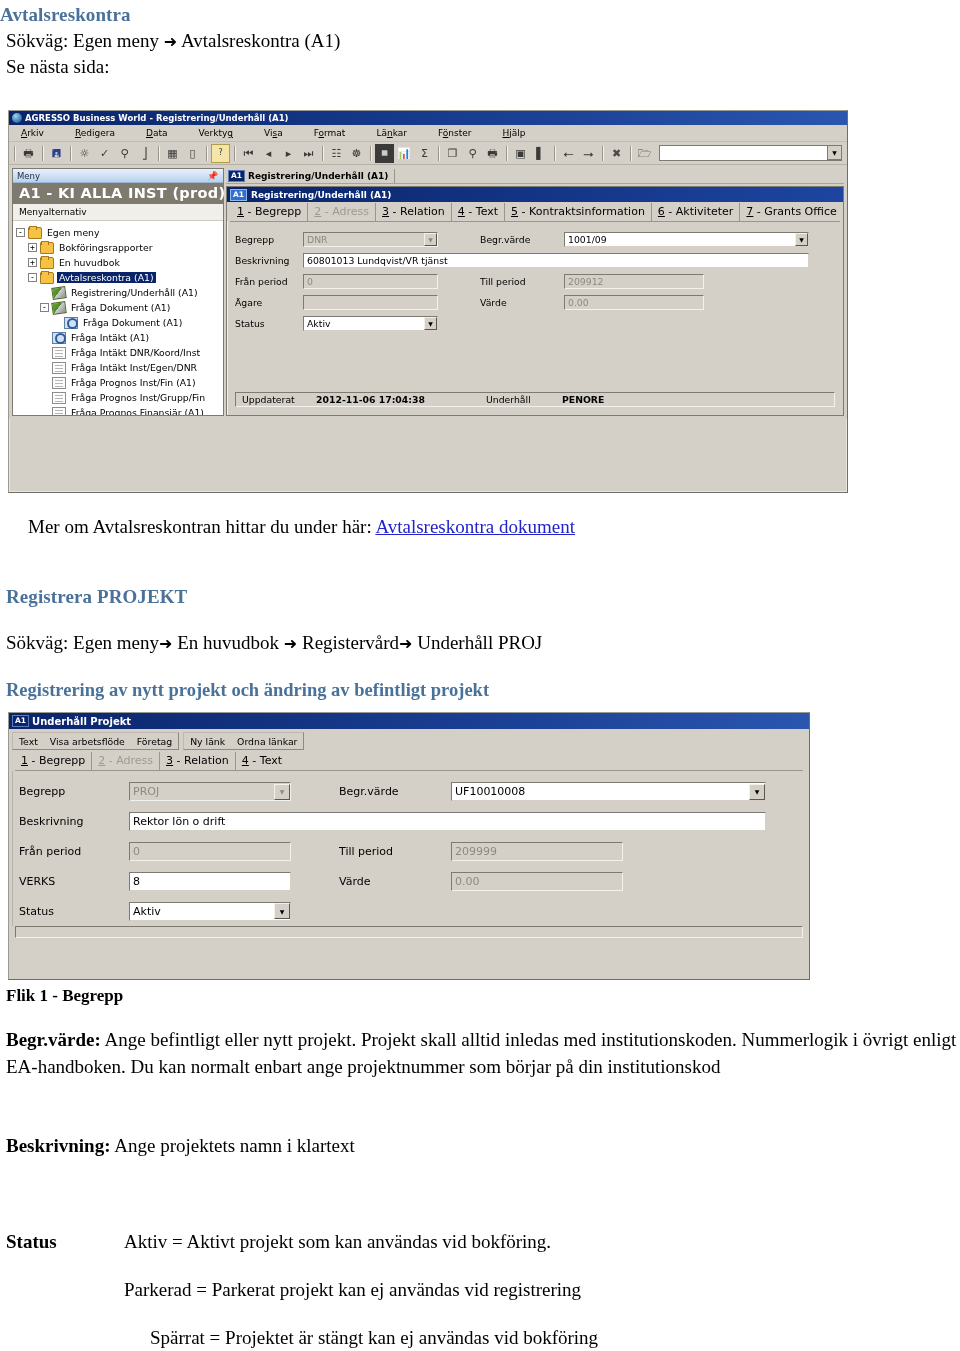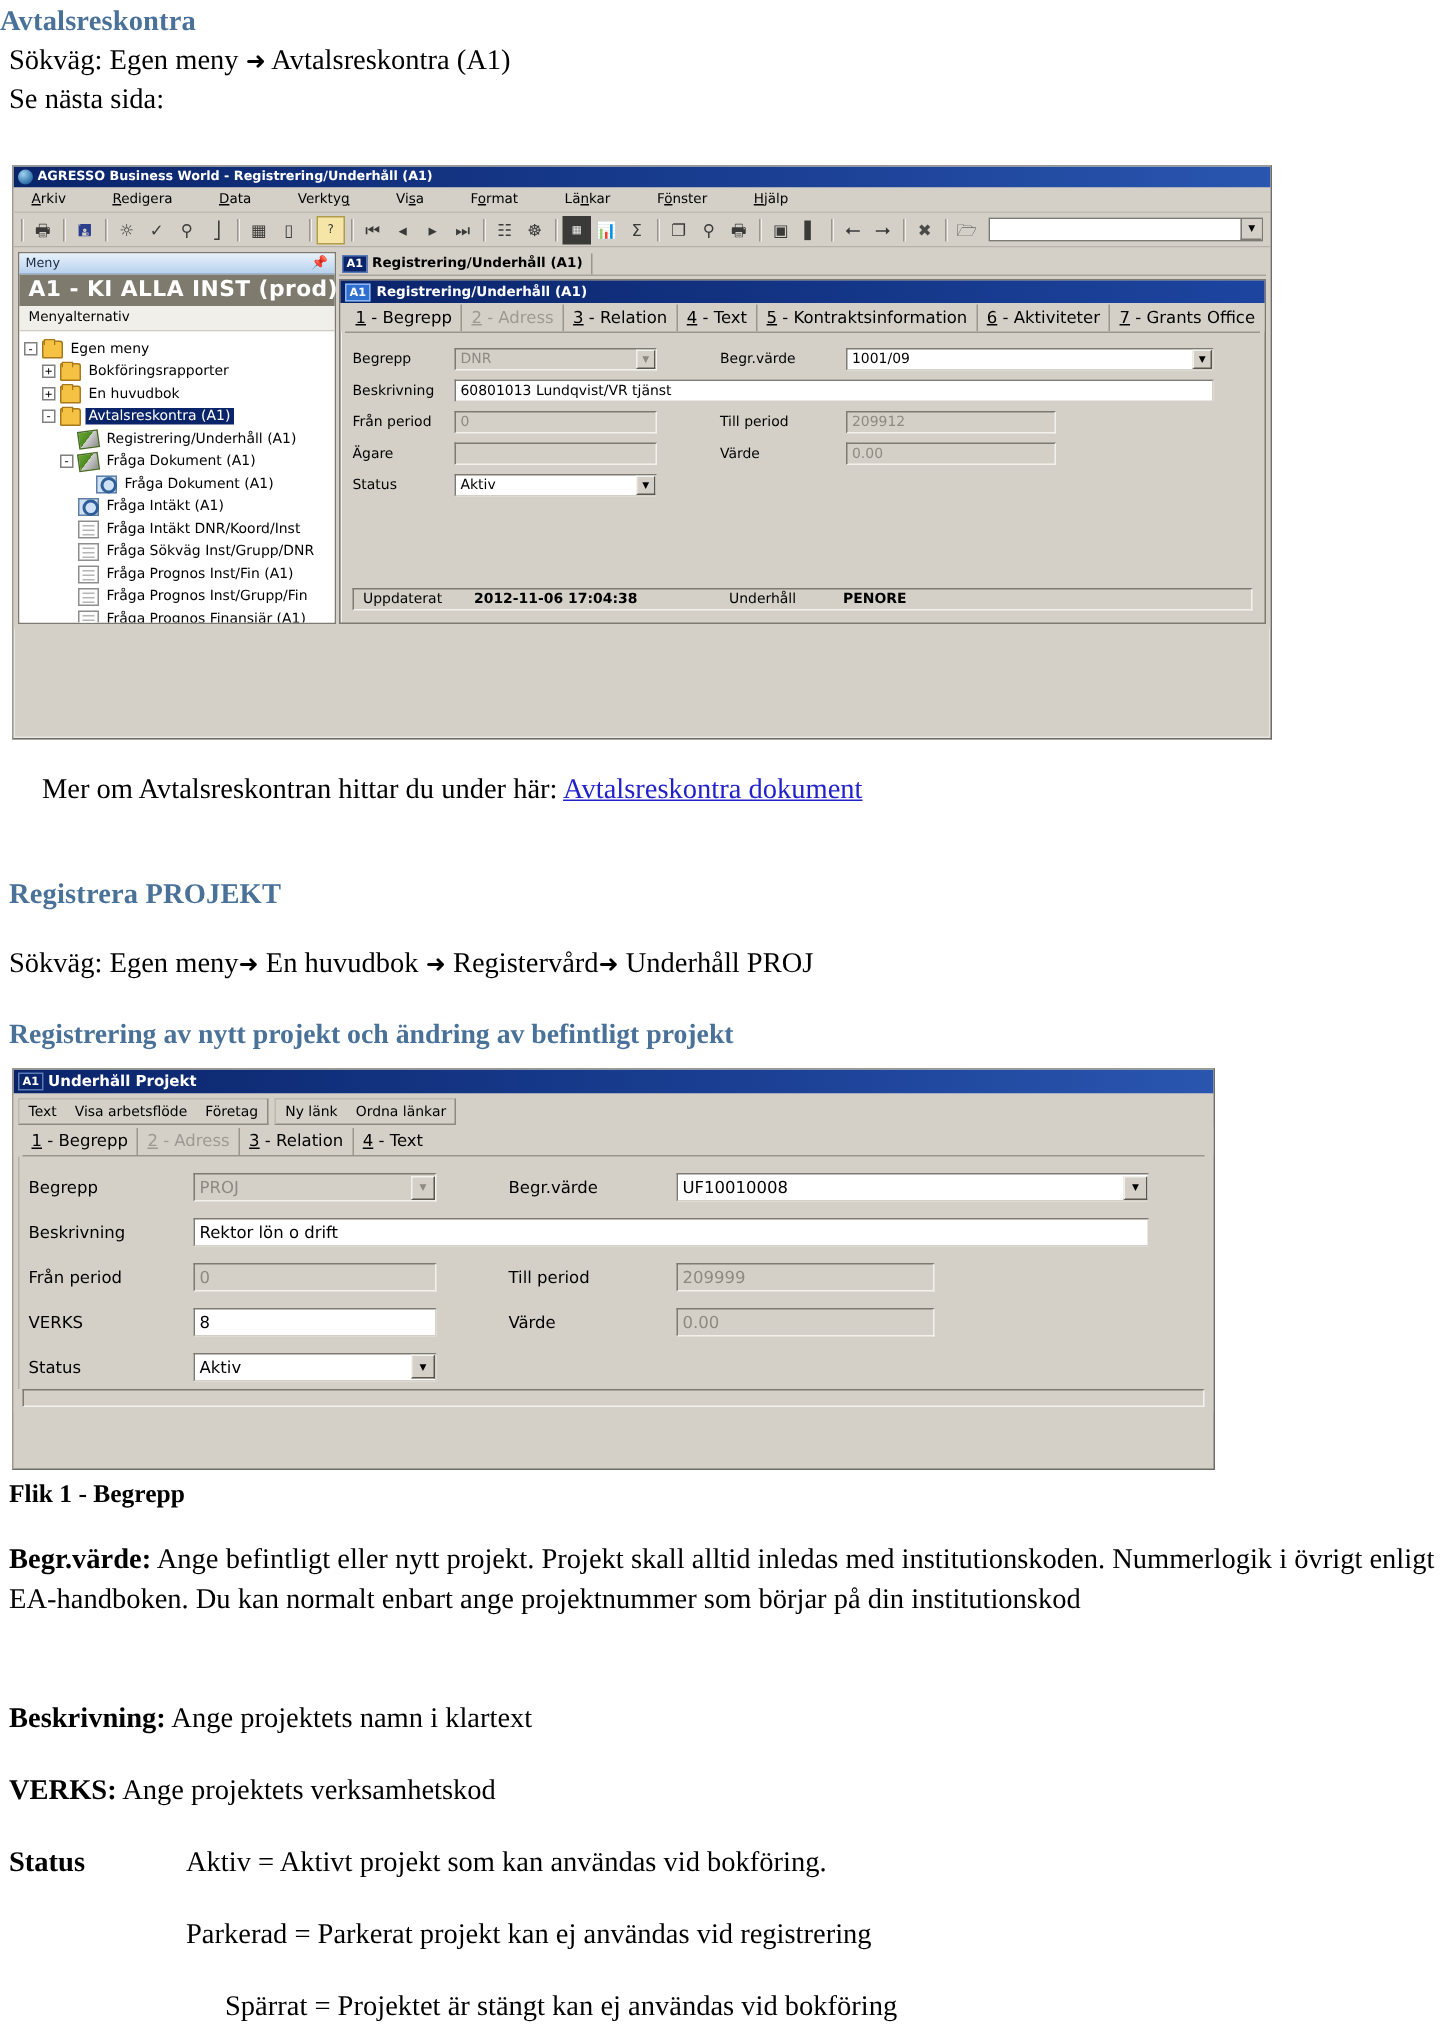--- a/index.html
+++ b/index.html
@@ -403,21 +403,21 @@
               <span class="lbl">Fråga Intäkt (A1)</span>
             </div>
             <div class="tn" style="padding-left: 24px;">
               <span class="spacer"></span>
               <span class="ic ic-doc"></span>
               <span class="lbl">Fråga Intäkt DNR/Koord/Inst</span>
             </div>
             <div class="tn" style="padding-left: 24px;">
               <span class="spacer"></span>
               <span class="ic ic-doc"></span>
-              <span class="lbl">Fråga Sökväg Inst/Grupp/DNR</span>
+              <span class="lbl">Fråga Intäkt Inst/Egen/DNR</span>
             </div>
             <div class="tn" style="padding-left: 24px;">
               <span class="spacer"></span>
               <span class="ic ic-doc"></span>
               <span class="lbl">Fråga Prognos Inst/Fin (A1)</span>
             </div>
             <div class="tn" style="padding-left: 24px;">
               <span class="spacer"></span>
               <span class="ic ic-doc"></span>
               <span class="lbl">Fråga Prognos Inst/Grupp/Fin</span>
@@ -606,23 +606,19 @@
   <div class="doc-wrap" style="left:6px; top:1027px; width:952px;">
     <b>Begr.värde:</b>
     <span>Ange befintligt eller nytt projekt. Projekt skall alltid inledas med institutionskoden. Nummerlogik i övrigt enligt EA-handboken. Du kan normalt enbart ange projektnummer som börjar på din institutionskod</span>
   </div>
 
   <div class="doc-line" style="left:6px; top:1135px;">
     <b>Beskrivning:</b>
     <span>Ange projektets namn i klartext</span>
   </div>
 
-  <div class="doc-line" style="left:6px; top:1183px;">
-    <b>VERKS:</b>
-    <span>Ange projektets verksamhetskod</span>
-  </div>
 
   <div class="doc-line bold" style="left:6px; top:1231px;">Status</div>
   <div class="doc-line" style="left:124px; top:1231px;">Aktiv = Aktivt projekt som kan användas vid bokföring.</div>
   <div class="doc-line" style="left:124px; top:1279px;">Parkerad = Parkerat projekt kan ej användas vid registrering</div>
   <div class="doc-line" style="left:150px; top:1327px;">Spärrat = Projektet är stängt kan ej användas vid bokföring</div>
 
 </div>
 
 </body></html>

